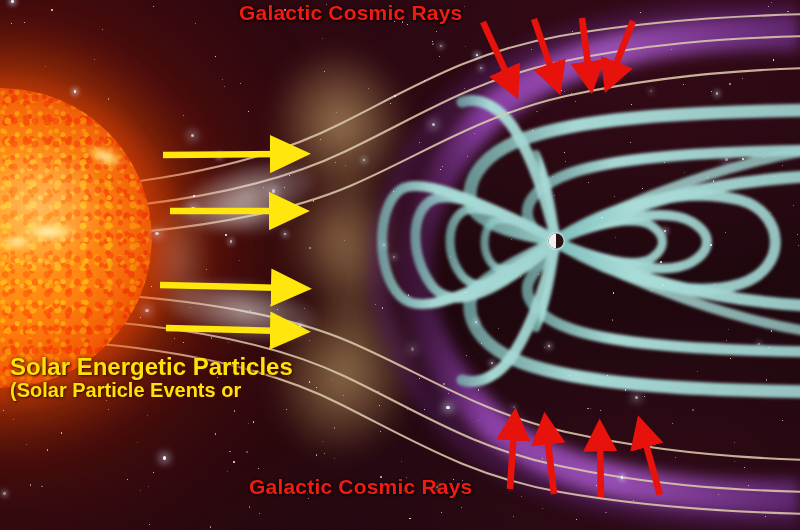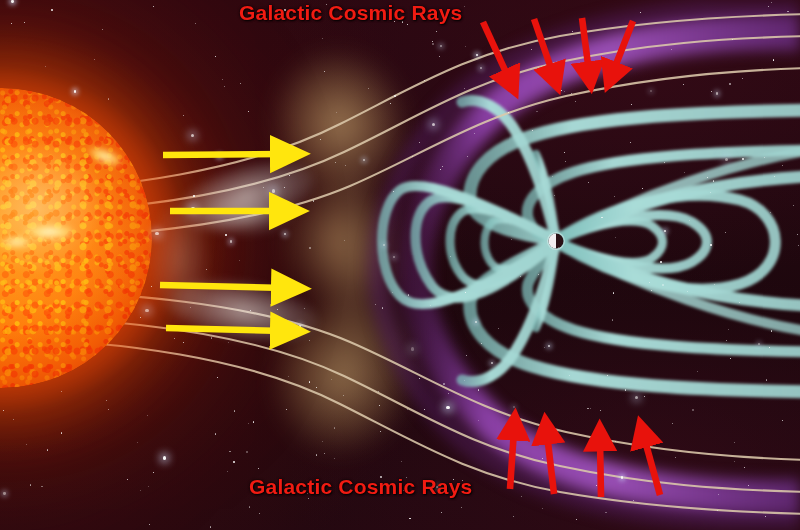--- a/index.html
+++ b/index.html
@@ -499,15 +499,17 @@
         <line x1="554" y1="494" x2="547" y2="434"></line>
         <line x1="601" y1="497" x2="600" y2="441"></line>
         <line x1="660" y1="495" x2="644" y2="437"></line>
       </g>
   </svg>
 
   <div class="lbl gcr" id="gcrTop">Galactic Cosmic Rays</div>
   <div class="lbl gcr" id="gcrBot">Galactic Cosmic Rays</div>
 
   <div class="lbl" id="sepBlock">
+    <div class="l1">Solar Energetic Particles</div>
+    <div class="l2">(Solar Particle Events or</div>
   </div>
 
 </div>
 
 </body></html>

